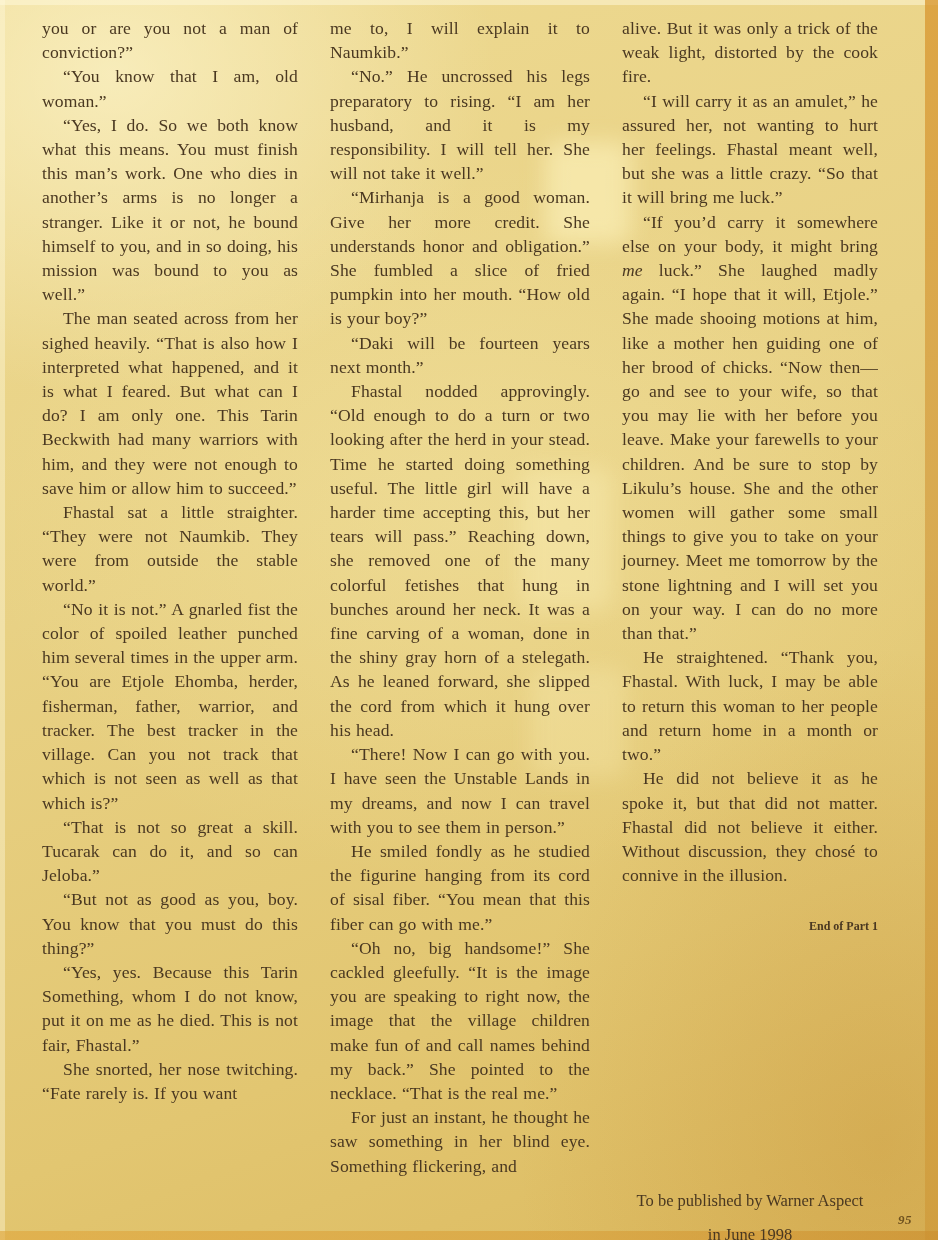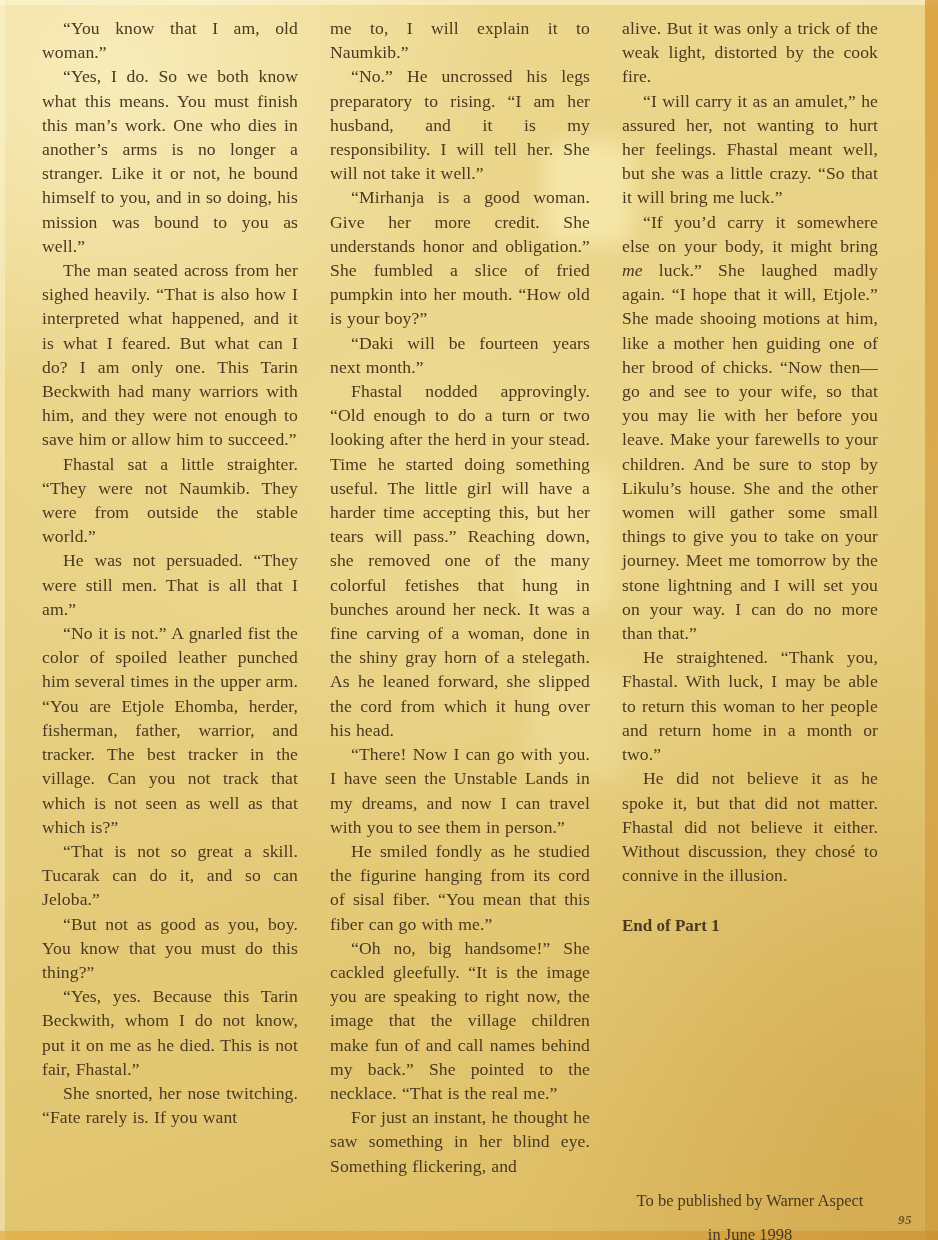--- a/index.html
+++ b/index.html
@@ -37,23 +37,23 @@
     margin:0;
     text-indent:21px;
     font-size:17.6px;
     line-height:24.2px;
     letter-spacing:0.1px;
     word-spacing:0.6px;
   }
   .col p.para.no-indent { text-indent:0; }
   .end-note {
     margin-top:27px;
-    text-align:left;
+    text-align:right;
     font-weight:bold;
-    font-size:17px;
+    font-size:12px;
     line-height:24px;
   }
   .publisher {
     position:absolute;
     left:622px; width:256px; top:1184px;
     text-align:center;
     font-size:16.5px;
     line-height:34px;
   }
   .page-number {
@@ -72,29 +72,29 @@
 <div class="page">
   <div class="edge edge-top"></div>
   <div class="edge edge-left"></div>
   <div class="edge edge-right"></div>
   <div class="edge edge-bottom"></div>
   <div class="ghost g1"></div>
   <div class="ghost g2"></div>
   <div class="ghost g3"></div>
 
   <div class="col col-1">
+      <p class="para no-indent">you or are you not a man of conviction?”</p>
       <p class="para">“You know that I am, old woman.”</p>
       <p class="para">“Yes, I do. So we both know what this means. You must finish this man’s work. One who dies in another’s arms is no longer a stranger. Like it or not, he bound himself to you, and in so doing, his mission was bound to you as well.”</p>
       <p class="para">The man seated across from her sighed heavily. “That is also how I interpreted what happened, and it is what I feared. But what can I do? I am only one. This Tarin Beckwith had many warriors with him, and they were not enough to save him or allow him to succeed.”</p>
       <p class="para">Fhastal sat a little straighter. “They were not Naumkib. They were from outside the stable world.”</p>
-      <p class="para">He was not persuaded. “They were still men. That is all that I am.”</p>
       <p class="para">“No it is not.” A gnarled fist the color of spoiled leather punched him several times in the upper arm. “You are Etjole Ehomba, herder, fisherman, father, warrior, and tracker. The best tracker in the village. Can you not track that which is not seen as well as that which is?”</p>
       <p class="para">“That is not so great a skill. Tucarak can do it, and so can Jeloba.”</p>
       <p class="para">“But not as good as you, boy. You know that you must do this thing?”</p>
-      <p class="para">“Yes, yes. Because this Tarin Beckwith, whom I do not know, put it on me as he died. This is not fair, Fhastal.”</p>
+      <p class="para">“Yes, yes. Because this Tarin Something, whom I do not know, put it on me as he died. This is not fair, Fhastal.”</p>
       <p class="para">She snorted, her nose twitching. “Fate rarely is. If you want</p>
     </div>
   <div class="col col-2">
       <p class="para no-indent">me to, I will explain it to Naumkib.”</p>
       <p class="para">“No.” He uncrossed his legs preparatory to rising. “I am her husband, and it is my responsibility. I will tell her. She will not take it well.”</p>
       <p class="para">“Mirhanja is a good woman. Give her more credit. She understands honor and obligation.” She fumbled a slice of fried pumpkin into her mouth. “How old is your boy?”</p>
       <p class="para">“Daki will be fourteen years next month.”</p>
       <p class="para">Fhastal nodded approvingly. “Old enough to do a turn or two looking after the herd in your stead. Time he started doing something useful. The little girl will have a harder time accepting this, but her tears will pass.” Reaching down, she removed one of the many colorful fetishes that hung in bunches around her neck. It was a fine carving of a woman, done in the shiny gray horn of a stelegath. As he leaned forward, she slipped the cord from which it hung over his head.</p>
       <p class="para">“There! Now I can go with you. I have seen the Unstable Lands in my dreams, and now I can travel with you to see them in person.”</p>
       <p class="para">He smiled fondly as he studied the figurine hanging from its cord of sisal fiber. “You mean that this fiber can go with me.”</p>

